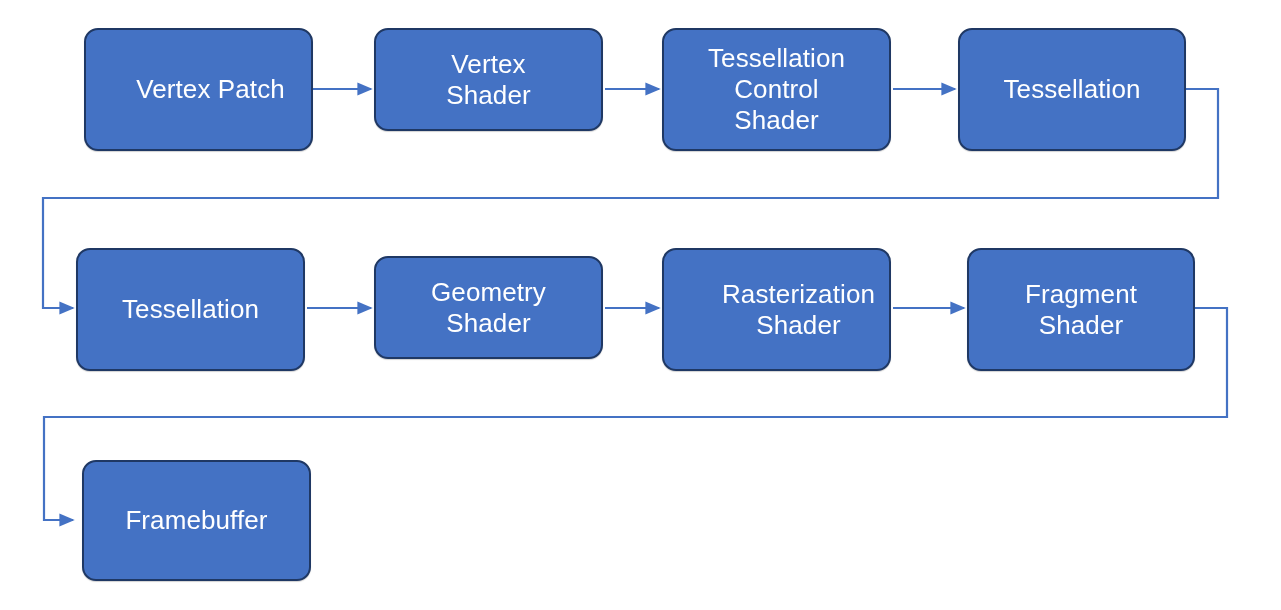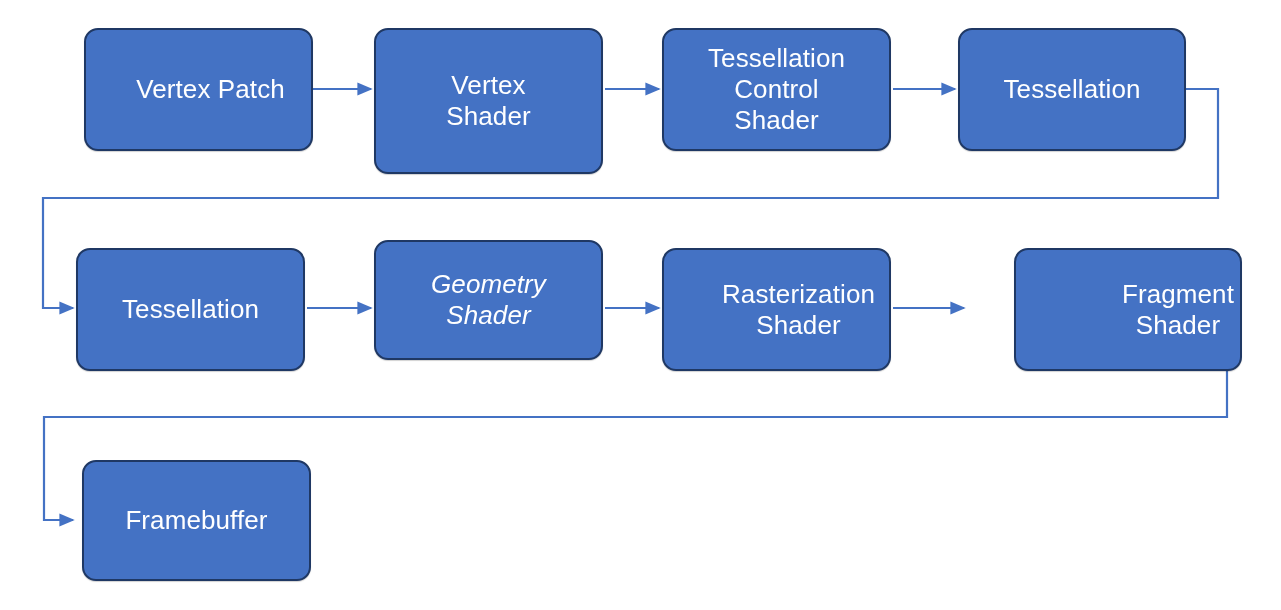--- a/index.html
+++ b/index.html
@@ -72,50 +72,50 @@
     <line x1="605" y1="308" x2="659" y2="308" stroke="#4472C4" stroke-width="2.2" marker-end="url(#arrowhead)"></line>
     <line x1="893" y1="308" x2="964" y2="308" stroke="#4472C4" stroke-width="2.2" marker-end="url(#arrowhead)"></line>
 
     <path d="M 1195 308 L 1227 308 L 1227 417 L 44 417 L 44 520 L 73 520" fill="none" stroke="#4472C4" stroke-width="2.2" marker-end="url(#arrowhead)"></path>
   </svg>
 
   <div class="node" style="left:84px; top:28px; width:229px; height:123px;padding-left:24px;">
     <span class="node-label">Vertex Patch</span>
   </div>
 
-  <div class="node" style="left:374px; top:28px; width:229px; height:146px;">
+  <div class="node" style="left:374px; top:28px; width:229px; height:103px;">
     <span class="node-label">Vertex
 Shader</span>
   </div>
 
   <div class="node" style="left:662px; top:28px; width:229px; height:123px;">
     <span class="node-label">Tessellation
 Control
 Shader</span>
   </div>
 
   <div class="node" style="left:958px; top:28px; width:228px; height:123px;">
     <span class="node-label">Tessellation</span>
   </div>
 
   <div class="node" style="left:76px; top:248px; width:229px; height:123px;">
     <span class="node-label">Tessellation</span>
   </div>
 
-  <div class="node" style="left:374px; top:240px; width:229px; height:120px;font-style:italic;">
+  <div class="node" style="left:374px; top:256px; width:229px; height:103px;">
     <span class="node-label">Geometry
 Shader</span>
   </div>
 
   <div class="node" style="left:662px; top:248px; width:229px; height:123px;padding-left:44px;">
     <span class="node-label">Rasterization
 Shader</span>
   </div>
 
-  <div class="node" style="left:1014px; top:248px; width:228px; height:123px;justify-content:flex-end;">
+  <div class="node" style="left:967px; top:248px; width:228px; height:123px;">
     <span class="node-label">Fragment
 Shader</span>
   </div>
 
   <div class="node" style="left:76px; top:460px; width:229px; height:121px;margin-left:6px;">
     <span class="node-label">Framebuffer</span>
   </div>
 
 </div>
 

